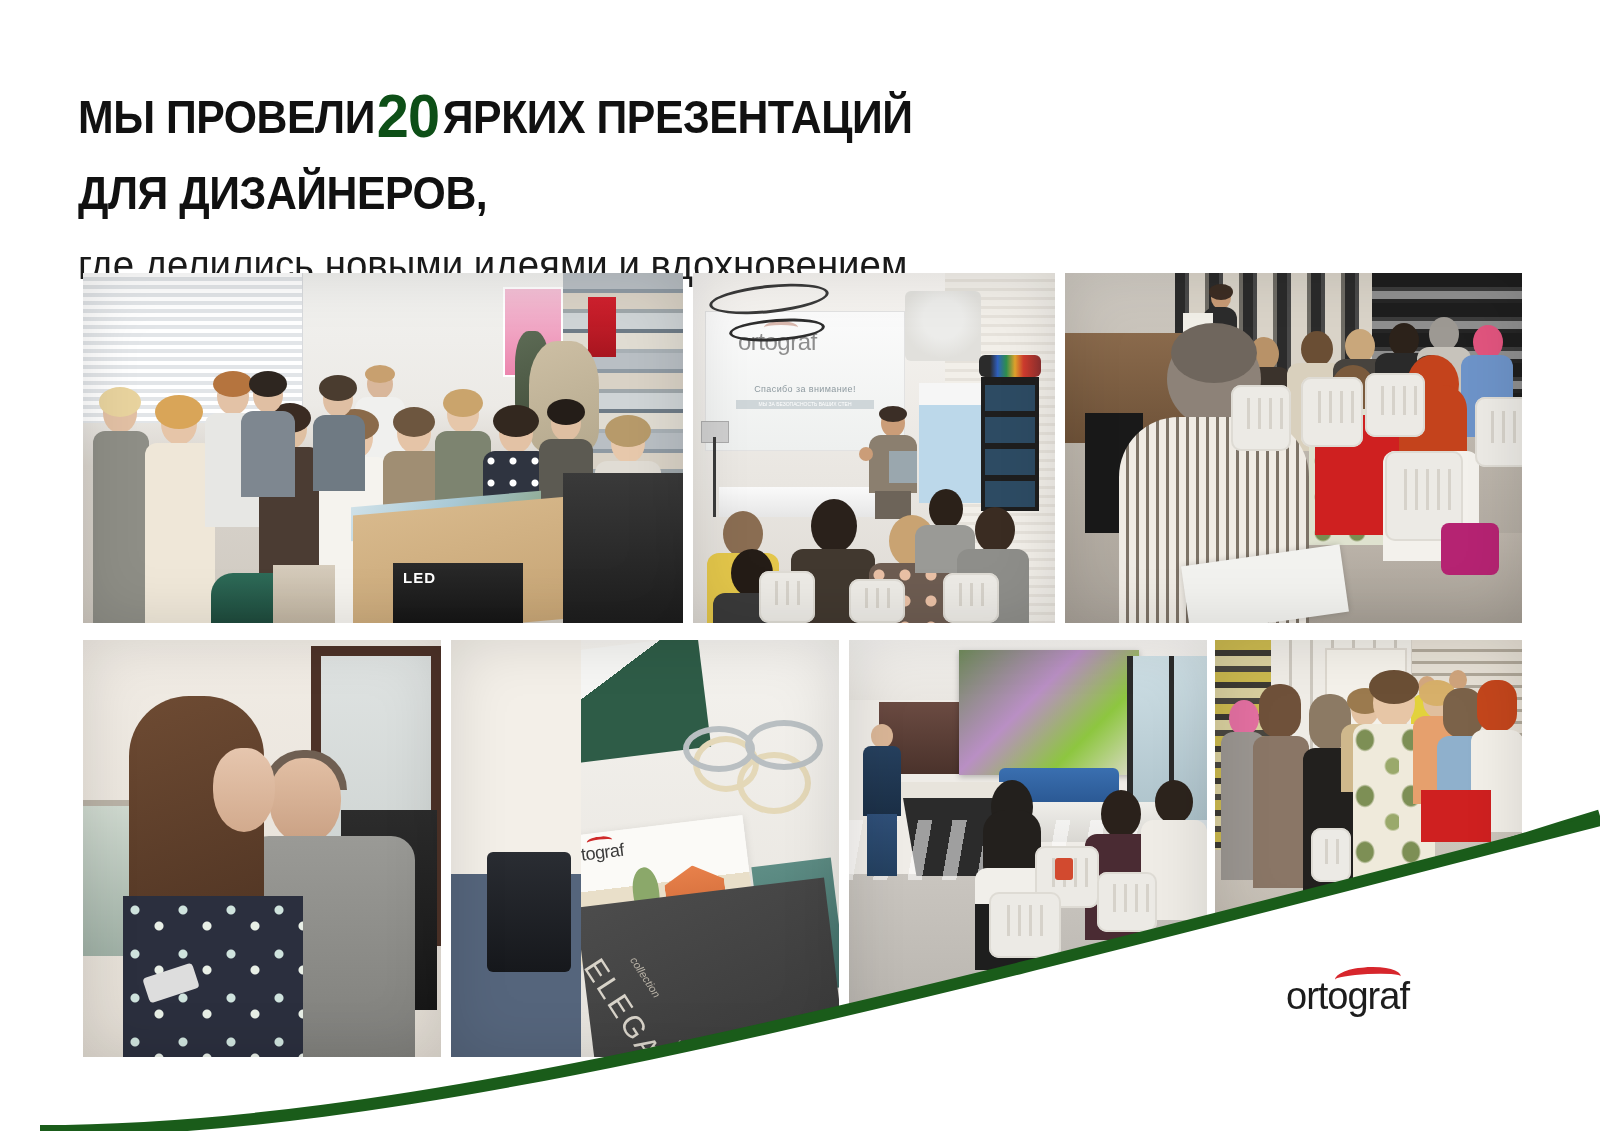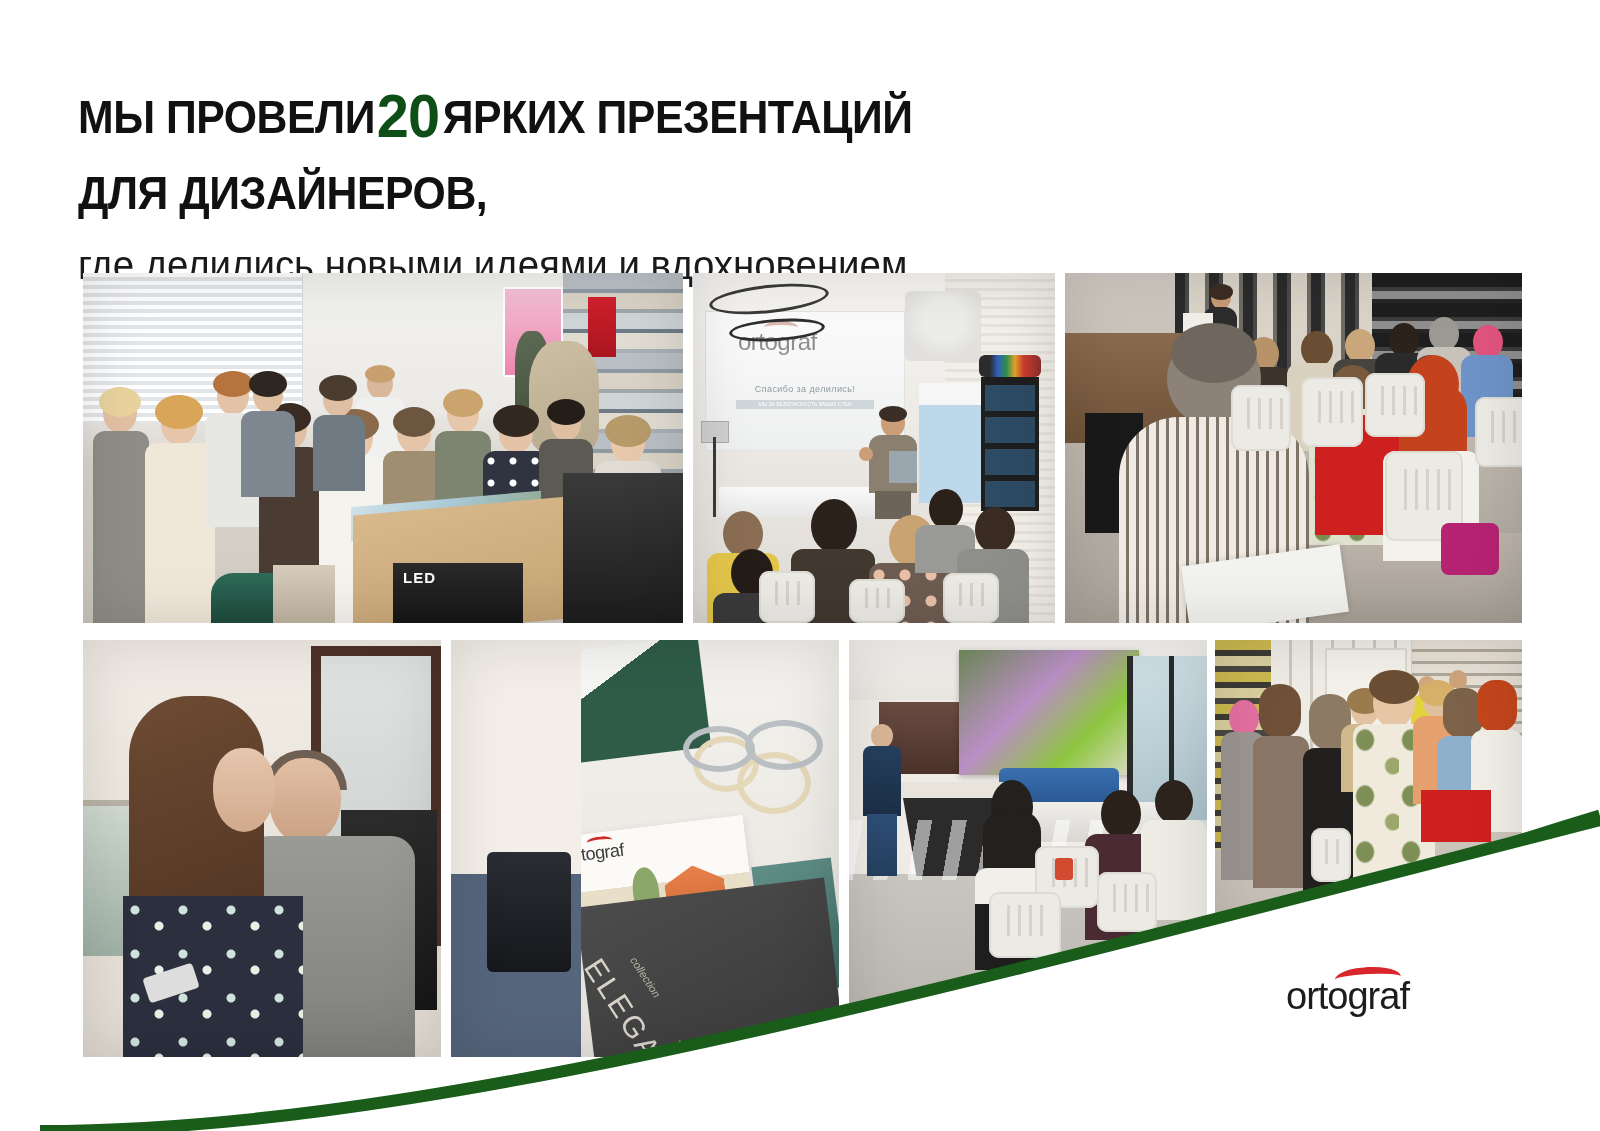--- a/index.html
+++ b/index.html
@@ -390,21 +390,21 @@
   <div class="photo" id="p2">
     <div class="scene">
       <div class="bg"></div>
       <div class="wall"></div>
       <div class="molding"></div>
       <div class="screen">
         <div class="logo2">
           <span class="arc"></span>
           <span>ortograf</span>
         </div>
-        <div class="thanks">Спасибо за делились!</div>
+        <div class="thanks">Спасибо за внимание!</div>
         <div class="thanksbar">
           <span>МЫ ЗА БЕЗОПАСНОСТЬ ВАШИХ СТЕН</span>
         </div>
       </div>
       <div class="lamp"></div>
       <div class="lamp2"></div>
       <div class="rollstop"></div>
       <div class="shelf">
         <div style="top:8px;"></div>
           <div style="top:40px;"></div>

